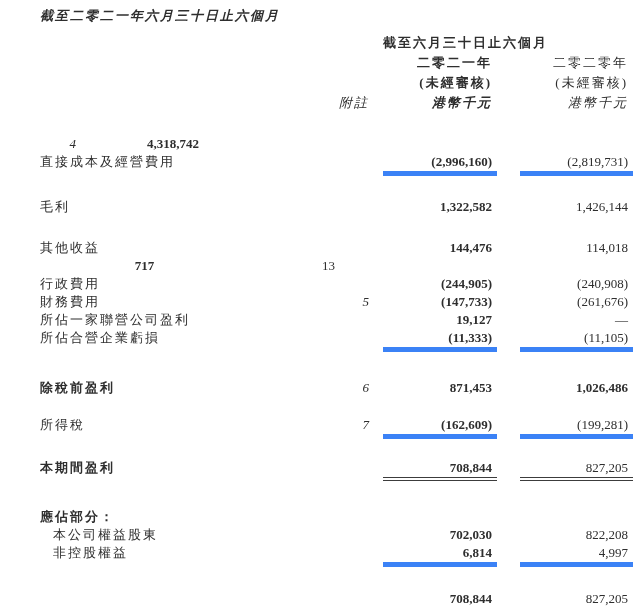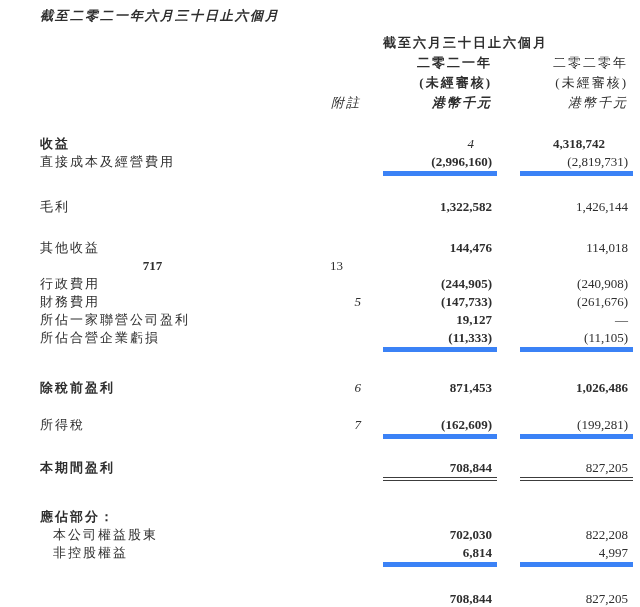--- a/index.html
+++ b/index.html
@@ -11,21 +11,21 @@
   .page-title{
     position:absolute;left:40px;top:7px;
     font-weight:bold;font-style:italic;letter-spacing:2px;white-space:nowrap;
   }
   .statement{position:absolute;left:40px;top:33px;width:593px;}
   .row{display:flex;line-height:18px;}
   .hdr .row, .row.hdr{line-height:20px;}
   .cell{white-space:nowrap;}
   .label{flex:1 1 auto;letter-spacing:2px;overflow:hidden;}
   .label.ind{padding-left:13px;}
-  .note{width:36px;margin-right:22px;text-align:right;font-style:italic;}
+  .note{width:36px;margin-right:14px;text-align:right;font-style:italic;}
   .c1{width:114px;text-align:right;padding-right:0;}
   .gapcell{width:23px;}
   .c2{width:113px;text-align:right;}
   .b{font-weight:bold;}
   .it{font-style:italic;}
   .cjk{letter-spacing:2px;}
   .span2{width:250px;padding-left:27px;letter-spacing:2px;font-weight:bold;}
   .single{border-bottom:5px solid #3b82f6;}
   .double{border-bottom:4px double #3c3c3c;}
 </style>
@@ -62,21 +62,20 @@
         <div class="cell label"></div>
         <div class="cell note cjk">附註</div>
         <div class="cell c1 b it cjk" style="padding-right: 5px; box-sizing: border-box;">港幣千元</div>
         <div class="cell gapcell"></div>
         <div class="cell c2 it cjk" style="padding-right: 5px; box-sizing: border-box;">港幣千元</div>
       </div>
     </div>
 
     <div>
         <div class="row" style="margin-top: 22px;">
-          <div class="cell label b">收益</div>
           <div class="cell note">4</div>
           <div class="cell c1 b" style="padding-right: 5px; box-sizing: border-box;">4,318,742</div>
           <div class="cell gapcell"></div>
         </div>
         <div class="row">
           <div class="cell label">直接成本及經營費用</div>
           <div class="cell note"></div>
           <div class="cell c1 b single" style="padding-right: 5px; box-sizing: border-box;">(2,996,160)</div>
           <div class="cell gapcell"></div>
           <div class="cell c2 single" style="padding-right: 5px; box-sizing: border-box;">(2,819,731)</div>

